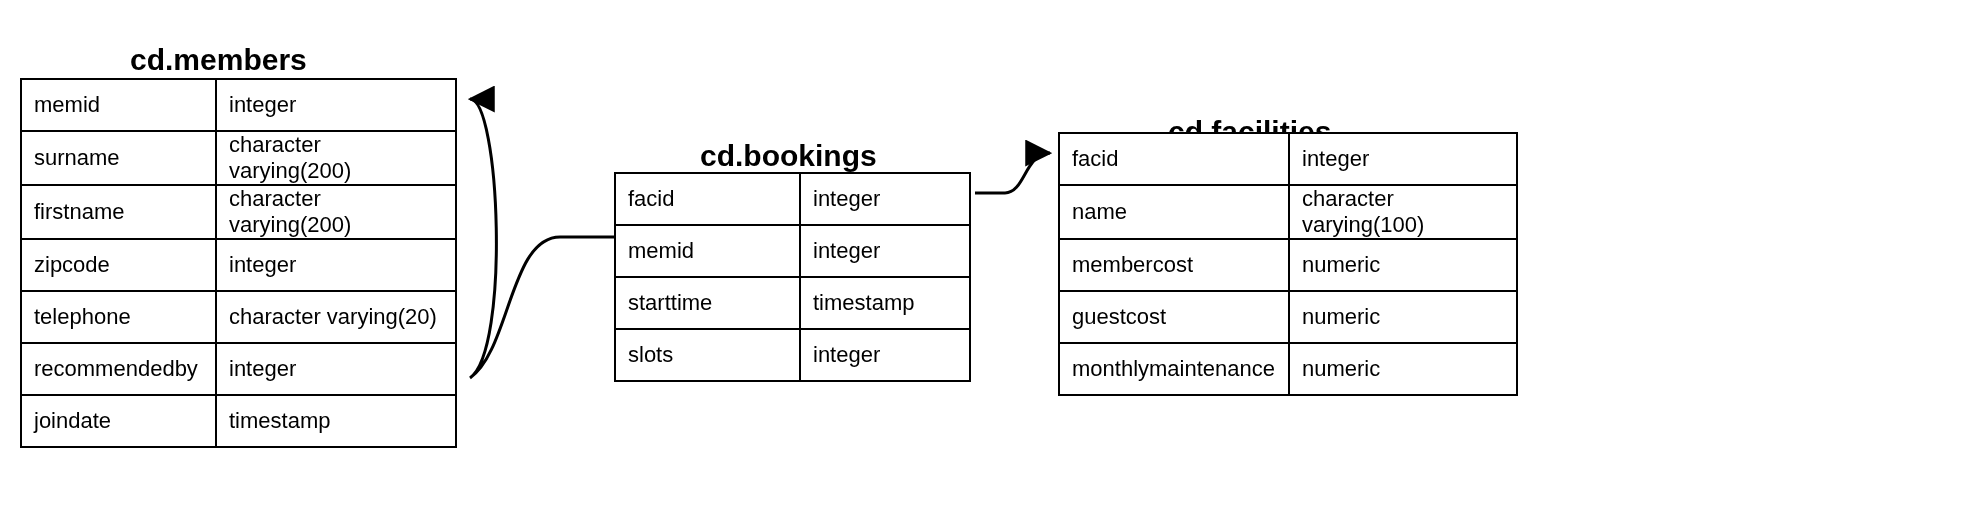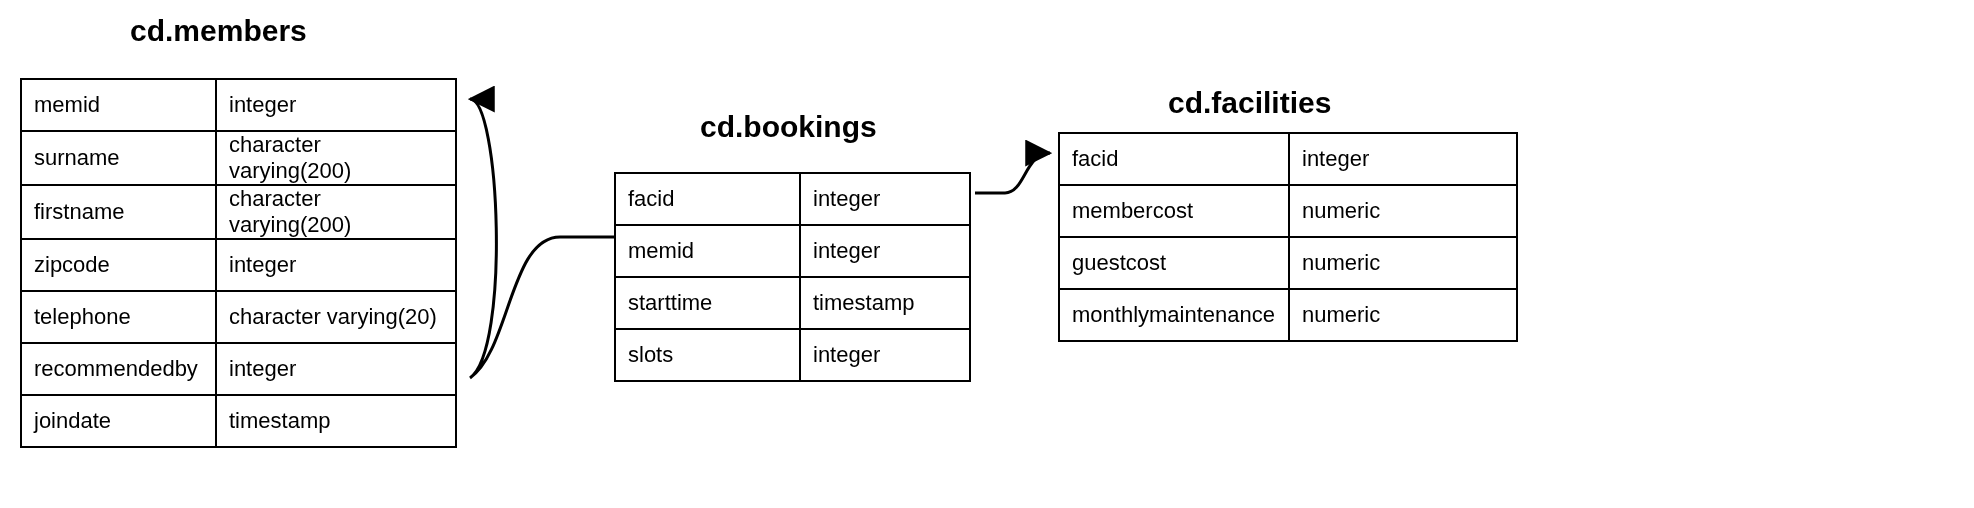--- a/index.html
+++ b/index.html
@@ -9,20 +9,21 @@
       background: #fff;
       width: 1974px;
       height: 508px;
       position: relative;
     }
     .title {
       position: absolute;
       font-size: 30px;
       font-weight: 700;
       color: #000;
+      margin-top: 29px;
     }
     table.schema {
       position: absolute;
       border-collapse: collapse;
       background: #fff;
     }
     table.schema td {
       border: 2px solid #000;
       font-size: 22px;
       color: #000;
@@ -99,20 +100,24 @@
 </tbody>
   </table>
 
 <table class="schema" style="left:1058px; top:132px;">
   <tbody>
       <tr>
     <td style="width:230px;">facid</td>
     <td style="width:228px;">integer</td>
   </tr>
   <tr>
+    <td>name</td>
+    <td>character varying(100)</td>
+  </tr>
+  <tr>
     <td>membercost</td>
     <td>numeric</td>
   </tr>
   <tr>
     <td>guestcost</td>
     <td>numeric</td>
   </tr>
   <tr>
     <td>monthlymaintenance</td>
     <td>numeric</td>

